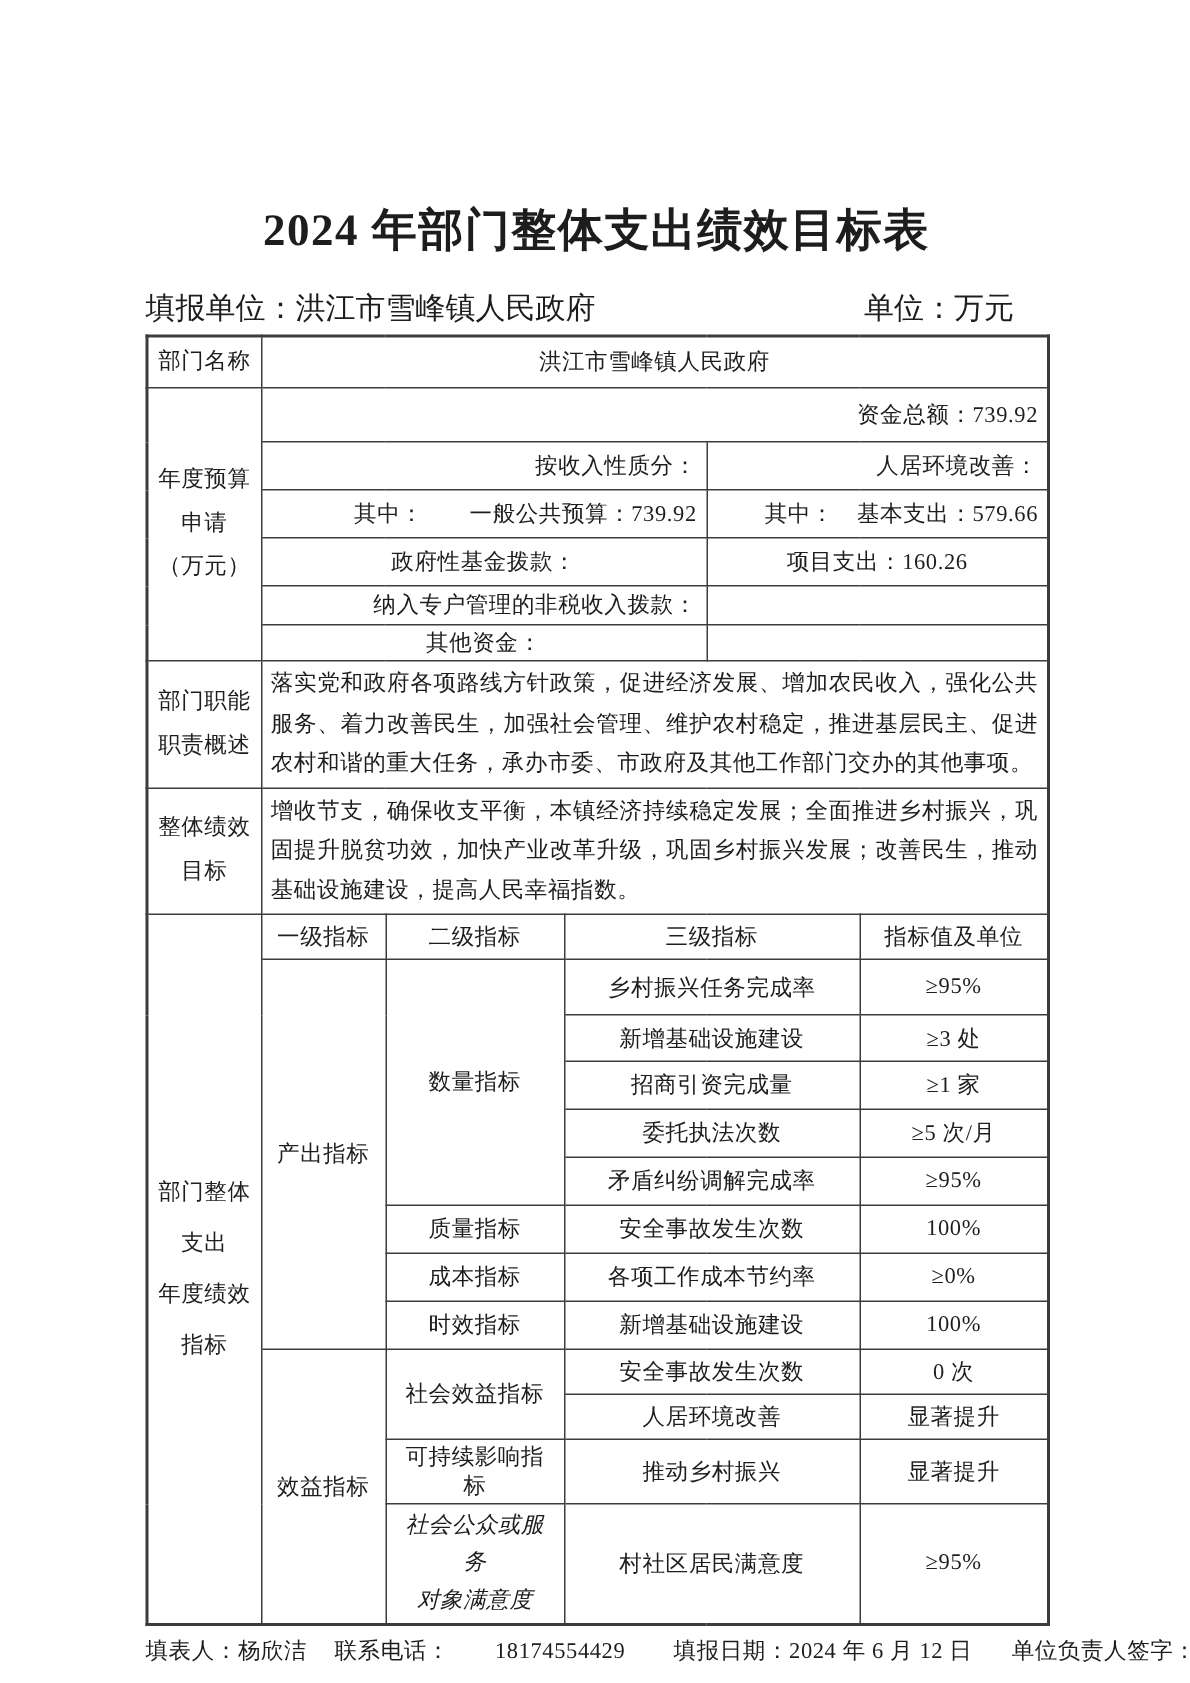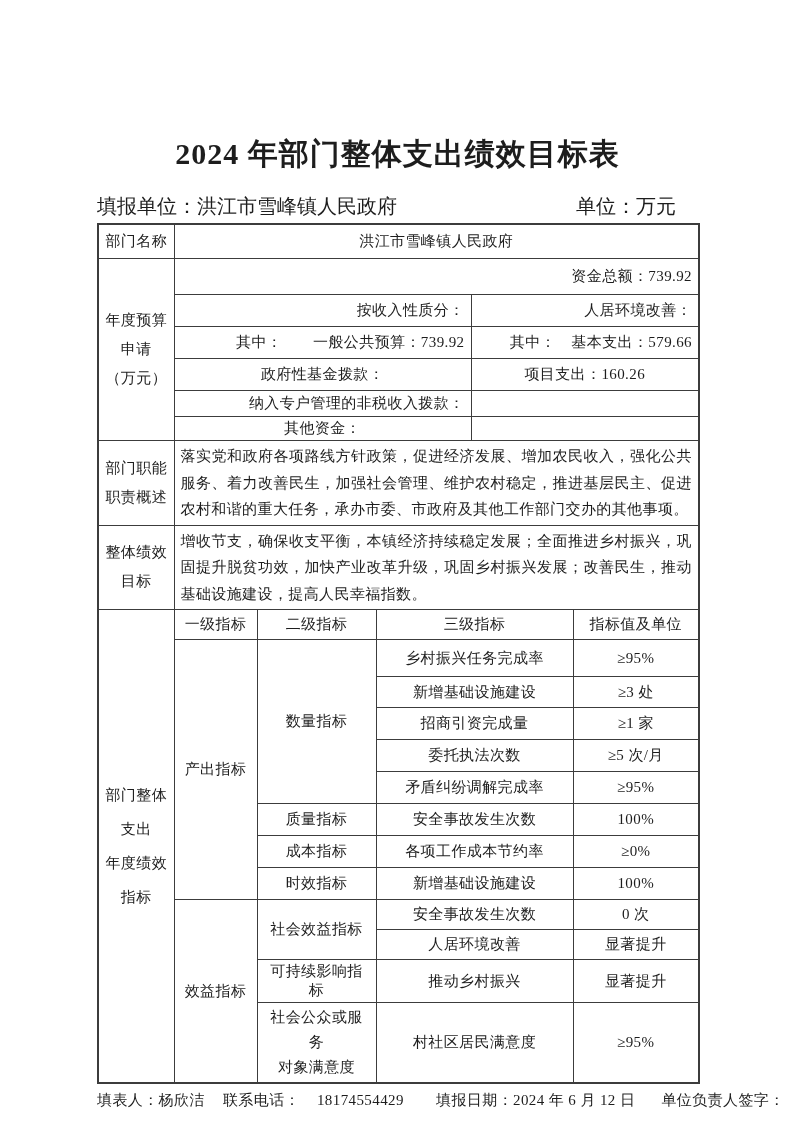--- a/index.html
+++ b/index.html
@@ -63,29 +63,29 @@
   }
   td.rowhead-tall { line-height: 34px; }
   td.center { text-align: center; }
   td.left { text-align: right; padding-left: 9px; }
   td.para {
     text-align: justify;
     line-height: 26.5px;
     padding: 4px 10px 4px 10px;
     letter-spacing: 0.6px;
   }
-  td.prewrap { white-space: pre-line; line-height: 25px; }
+  td.prewrap { white-space: pre-line; line-height: 25px; font-style: italic; }
   .footer-row {
     margin-top: 7px;
     font-size: 15px;
     letter-spacing: 0.4px;
     white-space: nowrap;
   }
   .footer-row .gap-a { margin-right: 14px; }
-  .footer-row .gap-b { margin-right: 17px; text-align: center; }
+  .footer-row .gap-b { margin-right: 30px; text-align: center; }
   .footer-row .gap-c { margin-right: 28px; }
   .footer-row .gap-d { margin-right: 22px; }
 </style>
 </head>
 <body>
 
 <div class="page">
   <div class="content">
 
     <div class="doc-title">2024 年部门整体支出绩效目标表</div>

